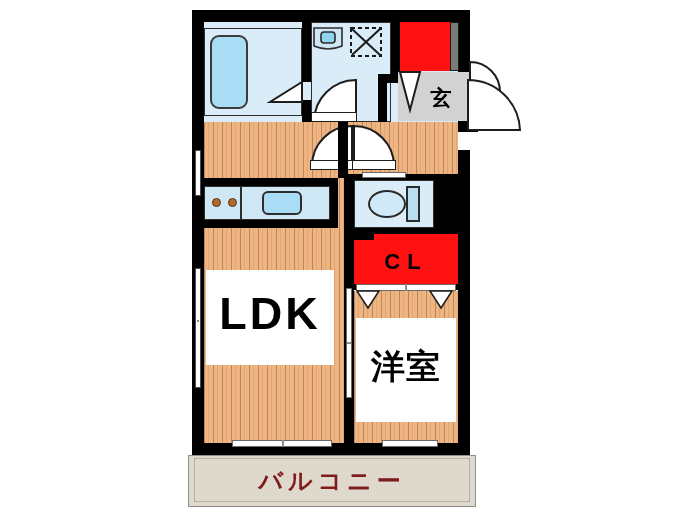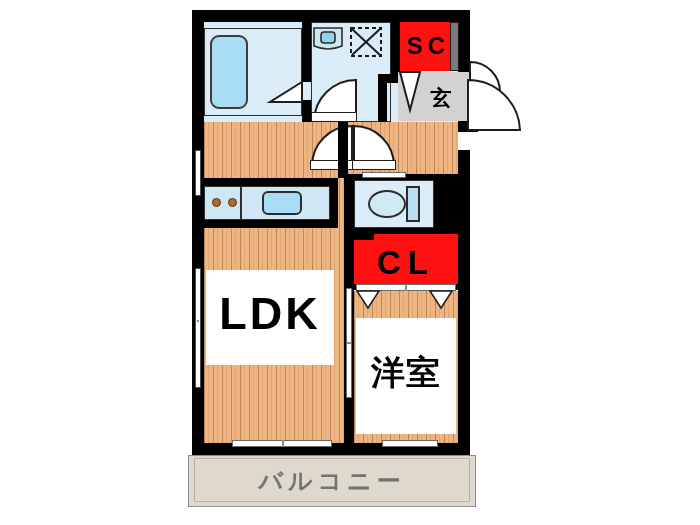--- a/index.html
+++ b/index.html
@@ -26,24 +26,24 @@
   .darkgray{background:#7a7a7a;border:1px solid #1a1a1a;}
   .balcony{background:#dfd8cc;border:1px solid #8d8d8d;}
 
   
   .lbl{display:flex;align-items:center;justify-content:center;
        color:#000;line-height:1;white-space:nowrap;text-align:center;}
   .lbl-ldk{font-size:45px;font-weight:bold;letter-spacing:3px;}
   .lbl-ldk2{font-size:37px;font-weight:bold;letter-spacing:1px;}
   .lbl-room{font-size:34px;font-weight:bold;letter-spacing:1px;}
   .lbl-room2{font-size:34px;font-weight:bold;letter-spacing:0px;}
-  .lbl-cl{font-size:33px;font-weight:bold;letter-spacing:7px;color:#000;}
+  .lbl-cl{font-size:22px;font-weight:bold;letter-spacing:7px;color:#000;}
   .lbl-sc{font-size:24px;font-weight:bold;letter-spacing:5px;color:#000;}
   .lbl-gen{font-size:21px;font-weight:bold;color:#000;}
-  .lbl-balcony{font-size:24px;font-weight:bold;letter-spacing:5px;color:#737373;text-align:right;}
+  .lbl-balcony{font-size:24px;font-weight:bold;letter-spacing:5px;color:#7f1d1d;text-align:right;}
   .txtbg{background:#ffffff;}
 
   
   .tub{background:#a9ddf5;border:2px solid #3b3b3b;border-radius:9px;}
   .sinkbox{background:#cfe6f4;border:1.5px solid #2d2d2d;}
   .sinkbowl{background:#a9ddf5;border:2px solid #2d2d2d;border-radius:6px;}
   .burner{background:#b06a2a;border:1px solid #5b3310;border-radius:50%;}
   .wcbowl{background:#cfe9f7;border:2px solid #2b2b2b;border-radius:50%;}
   .wctank{background:#b9e0f2;border:2px solid #2b2b2b;}
   .lavbowl{background:#a9ddf5;border:2px solid #2b2b2b;border-radius:4px;}
@@ -93,21 +93,20 @@
   <div class="abs wall" style="left:391px;top:22px;width:9px;height:60px;"></div>
   <div class="abs wall" style="left:378px;top:74px;width:22px;height:9px;"></div>
   <div class="abs wall" style="left:378px;top:74px;width:9px;height:48px;"></div>
 
   <svg class="abs" style="left:312px;top:78px;width:46px;height:46px;">
     <path d="M2,44 A42,42 0 0 1 44,2 L44,44 Z" fill="#ffffff" stroke="#1d1d1d" stroke-width="2"></path>
   </svg>
   <div class="abs door-panel" style="left:311px;top:112px;width:46px;height:10px;"></div>
 
   <div class="abs redbox" style="left:400px;top:22px;width:57px;height:49px;"></div>
-  <div class="abs lbl lbl-sc" style="left:400px;top:30px;width:57px;height:32px;">SC</div>
   <div class="abs darkgray" style="left:450px;top:22px;width:9px;height:49px;"></div>
 
   <div class="abs grayplain" style="left:398px;top:72px;width:78px;height:49px;"></div>
   <svg class="abs" style="left:398px;top:72px;width:24px;height:42px;">
     <polygon points="2,0 22,0 12,38" fill="#ffffff" stroke="#1d1d1d" stroke-width="2"></polygon>
   </svg>
   <div class="abs lbl lbl-gen" style="left:418px;top:82px;width:46px;height:30px;">玄</div>
 
   <svg class="abs" style="left:468px;top:60px;width:40px;height:32px;">
     <path d="M2,2 A30,30 0 0 1 32,32 L2,32 Z" fill="#ffffff" stroke="#1d1d1d" stroke-width="2"></path>
@@ -172,21 +171,21 @@
 
   <div class="abs wood" style="left:354px;top:291px;width:104px;height:152px;"></div>
 
   <svg class="abs" style="left:357px;top:291px;width:22px;height:18px;">
     <polygon points="0,0 22,0 11,17" fill="#ffffff" stroke="#1d1d1d" stroke-width="1.5"></polygon>
   </svg>
   <svg class="abs" style="left:430px;top:291px;width:22px;height:18px;">
     <polygon points="0,0 22,0 11,17" fill="#ffffff" stroke="#1d1d1d" stroke-width="1.5"></polygon>
   </svg>
 
-  <div class="abs txtbg lbl" style="left:356px;top:318px;width:100px;height:116px;">
+  <div class="abs txtbg lbl" style="left:356px;top:318px;width:100px;height:104px;">
     <div class="lbl lbl-room" style="margin-bottom:8px;">洋室</div>
   </div>
 
   <div class="abs slider" style="left:382px;top:440px;width:56px;height:7px;"></div>
 
   <div class="abs balcony" style="left:188px;top:455px;width:288px;height:52px;"></div>
   <div class="abs" style="left:194px;top:458px;width:276px;height:44px;border:1px solid #b6b0a4;"></div>
   <div class="abs lbl lbl-balcony" style="left:188px;top:465px;width:288px;height:32px;">バルコニー</div>
 
 </div>

